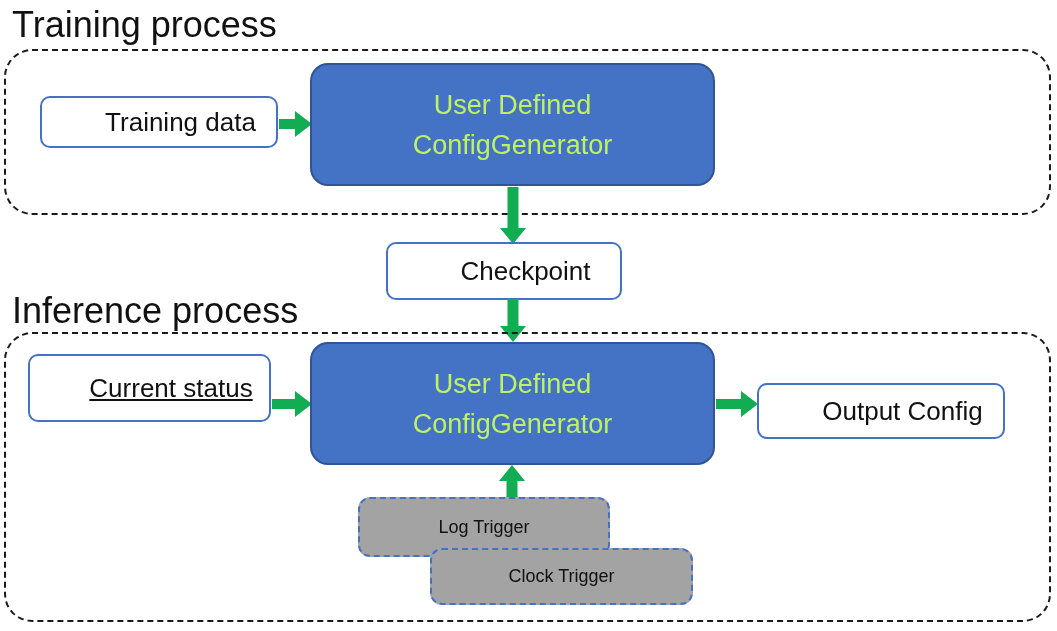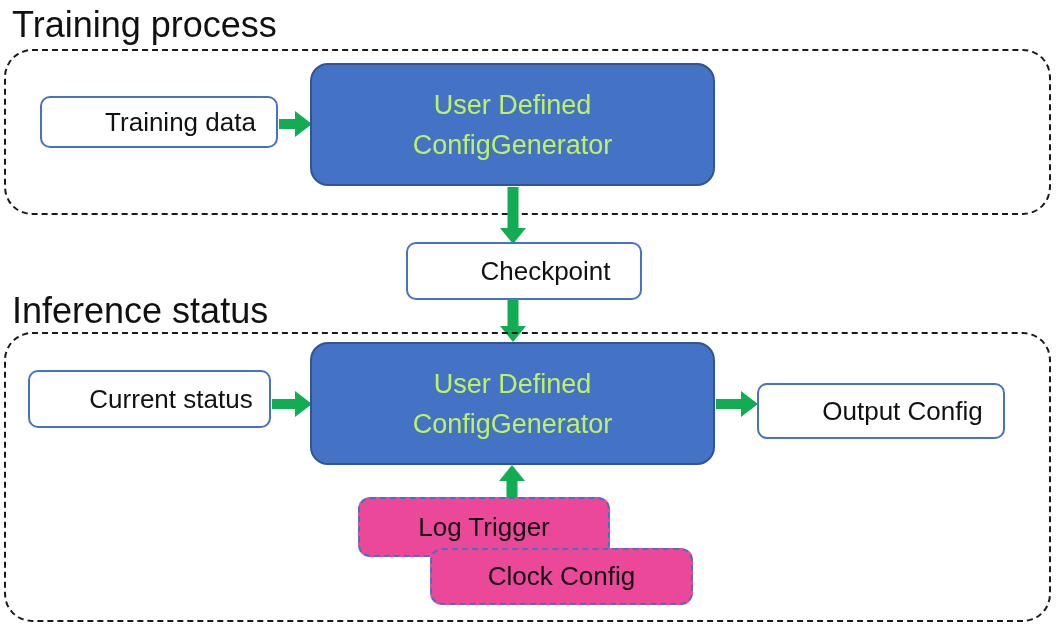--- a/index.html
+++ b/index.html
@@ -48,28 +48,28 @@
     display: flex;
     flex-direction: column;
     align-items: center;
     justify-content: center;
     color: #bef264;
     font-size: 27px;
     line-height: 40px;
     text-align: center;
   }
   .trigger-box {
-    background: #ec4899;
+    background: #a3a3a3;
     border: 2px dashed #4472c4;
     border-radius: 12px;
     box-sizing: border-box;
     display: flex;
     align-items: center;
     justify-content: center;
-    font-size: 26px;
+    font-size: 18px;
     color: #111111;
     white-space: nowrap;
     text-align: center;
   }
   svg.arrow { display: block; }
   .arrow polygon { fill: #12ac52; }
 </style>
 </head>
 <body>
 
@@ -87,31 +87,31 @@
 
   <div class="abs blue-box" style="left:310px; top:63px; width:405px; height:123px;">
     <span>User Defined</span>
     <span>ConfigGenerator</span>
   </div>
 
   <svg class="abs arrow" style="left:498px; top:187px;" width="30" height="57" viewBox="0 0 30 57">
     <polygon points="9.5,0 20.5,0 20.5,41 28,41 15,57 2,41 9.5,41"></polygon>
   </svg>
 
-  <div class="abs white-box" style="left:406px; top:242px; width:236px; height:58px;">Checkpoint</div>
+  <div class="abs white-box" style="left:386px; top:242px; width:236px; height:58px;">Checkpoint</div>
 
   <svg class="abs arrow" style="left:498px; top:299px;" width="30" height="43" viewBox="0 0 30 43">
     <polygon points="9.5,0 20.5,0 20.5,27 28,27 15,43 2,27 9.5,27"></polygon>
   </svg>
 
-  <div class="abs section-title" style="left:12px; top:290px;">Inference status</div>
+  <div class="abs section-title" style="left:12px; top:290px;">Inference process</div>
 
   <div class="abs dashed-container" style="left:4px; top:332px; width:1047px; height:290px;"></div>
 
-  <div class="abs white-box" style="left:28px; top:370px; width:243px; height:58px;">Current status</div>
+  <div class="abs white-box" style="left:28px; top:354px; width:243px; height:68px;text-decoration:underline;">Current status</div>
 
   <svg class="abs arrow" style="left:272px; top:388px;" width="40" height="32" viewBox="0 0 40 32">
     <polygon points="0,11 23,11 23,3 40,16 23,29 23,21 0,21"></polygon>
   </svg>
 
   <div class="abs blue-box" style="left:310px; top:342px; width:405px; height:123px;">
     <span>User Defined</span>
     <span>ConfigGenerator</span>
   </div>
 
@@ -120,15 +120,15 @@
   </svg>
 
   <div class="abs white-box" style="left:757px; top:376px; width:248px; height:56px;margin-top:7px;">Output Config</div>
 
   <svg class="abs arrow" style="left:497px; top:465px;" width="30" height="33" viewBox="0 0 30 33">
     <polygon points="15,0 28,16 20.5,16 20.5,33 9.5,33 9.5,16 2,16"></polygon>
   </svg>
 
   <div class="abs trigger-box" style="left:358px; top:497px; width:252px; height:60px; z-index:1;">Log Trigger</div>
 
-  <div class="abs trigger-box" style="left:430px; top:548px; width:263px; height:57px; z-index:2;">Clock Config</div>
+  <div class="abs trigger-box" style="left:430px; top:548px; width:263px; height:57px; z-index:2;">Clock Trigger</div>
 
 </div>
 
 </body></html>

